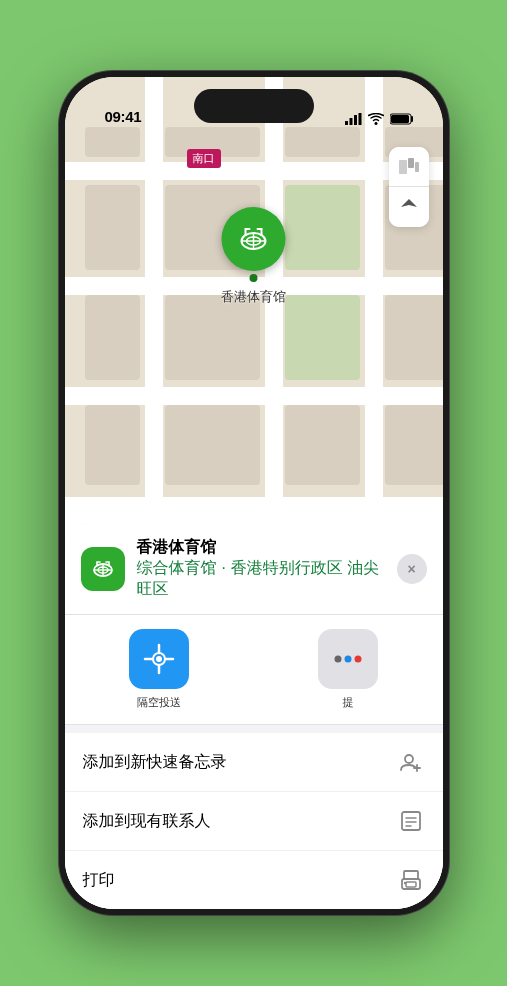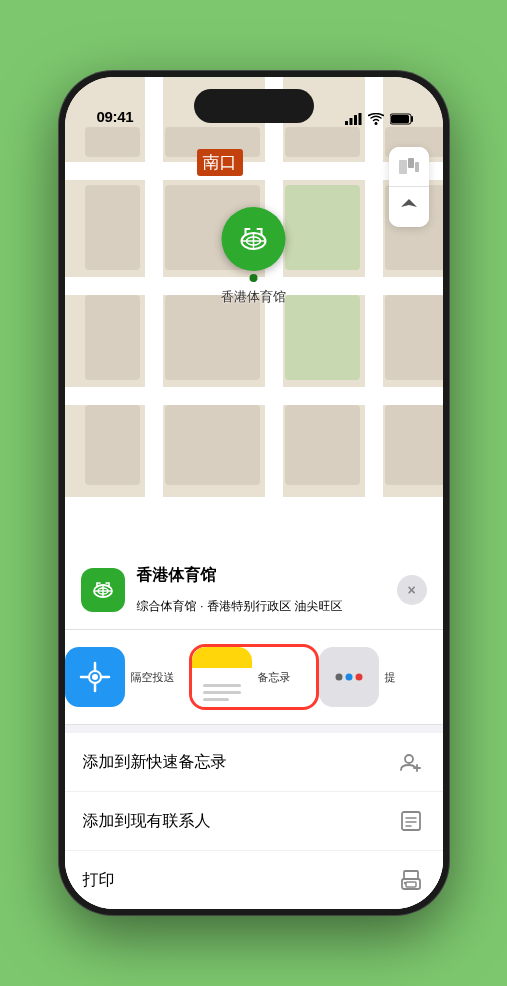--- a/index.html
+++ b/index.html
@@ -42,21 +42,21 @@
       height: 34px;
       background: #1a1a1a;
       border-radius: 20px;
       z-index: 100;
     }
 
     
     .status-bar {
       position: absolute;
       top: 0;
-      left: 4px;
+      left: 12px;
       right: 0;
       height: 54px;
       display: flex;
       align-items: flex-end;
       justify-content: space-between;
       padding: 0 28px 6px 28px;
       z-index: 101;
       color: #000;
     }
 
@@ -157,24 +157,24 @@
       font-size: 13px;
       color: #333;
       font-weight: 500;
       text-shadow: 0 1px 2px rgba(255,255,255,0.8);
     }
 
     
     .map-north-label {
       position: absolute;
       top: 72px;
-      left: 132px;
-      background: #c2410c;
+      left: 122px;
+      background: #be185d;
       color: white;
-      font-size: 17px;
+      font-size: 11px;
       padding: 2px 6px;
       border-radius: 3px;
       font-weight: 500;
     }
 
     
     .map-controls {
       position: absolute;
       top: 70px;
       right: 14px;
@@ -242,23 +242,23 @@
       flex: 1;
     }
 
     .location-name {
       font-size: 16px;
       font-weight: 600;
       color: #000;
     }
 
     .location-desc {
-      font-size: 12px;
-      color: #000000;
-      margin-top: 12px;
+      font-size: 16px;
+      color: #15803d;
+      margin-top: 0;
     }
 
     .close-btn {
       width: 30px;
       height: 30px;
       background: #e0e0e5;
       border-radius: 50%;
       display: flex;
       align-items: center;
       justify-content: center;
@@ -274,21 +274,21 @@
       background: white;
       padding: 14px 0;
       display: flex;
       align-items: center;
       overflow: hidden;
       border-bottom: 1px solid #e0e0e0;
     }
 
     .share-item {
       display: flex;
-      flex-direction: row;
+      flex-direction: column;
       align-items: center;
       gap: 6px;
       min-width: 80px;
       flex: 1;
       cursor: pointer;
     }
 
     .share-icon {
       width: 60px;
       height: 60px;
@@ -522,30 +522,20 @@
               <path d="M2 16 L10 16" stroke="white" stroke-width="2.5" stroke-linecap="round"></path>
               <path d="M22 16 L30 16" stroke="white" stroke-width="2.5" stroke-linecap="round"></path>
               <circle cx="16" cy="16" r="3" fill="white"></circle>
             </svg>
           </div>
           <span class="share-label">隔空投送</span>
         </div>
 
 
 
-        <div class="share-item notes-selected">
-          <div class="notes-icon-inner">
-            <div class="notes-lines">
-              <div class="notes-line"></div>
-              <div class="notes-line"></div>
-              <div class="notes-line short"></div>
-            </div>
-          </div>
-          <span class="share-label">备忘录</span>
-        </div>
 
         <div class="share-item">
           <div class="share-icon more" style="background:#e0e0e5; border-radius:14px; overflow:hidden; width:60px;height:60px;display:flex;align-items:center;justify-content:center;">
             <svg width="30" height="30" viewBox="0 0 30 30">
               <circle cx="5" cy="15" r="3.5" fill="#666"></circle>
               <circle cx="15" cy="15" r="3.5" fill="#1e88e5"></circle>
               <circle cx="25" cy="15" r="3.5" fill="#e53935"></circle>
             </svg>
           </div>
           <span class="share-label">提</span>

